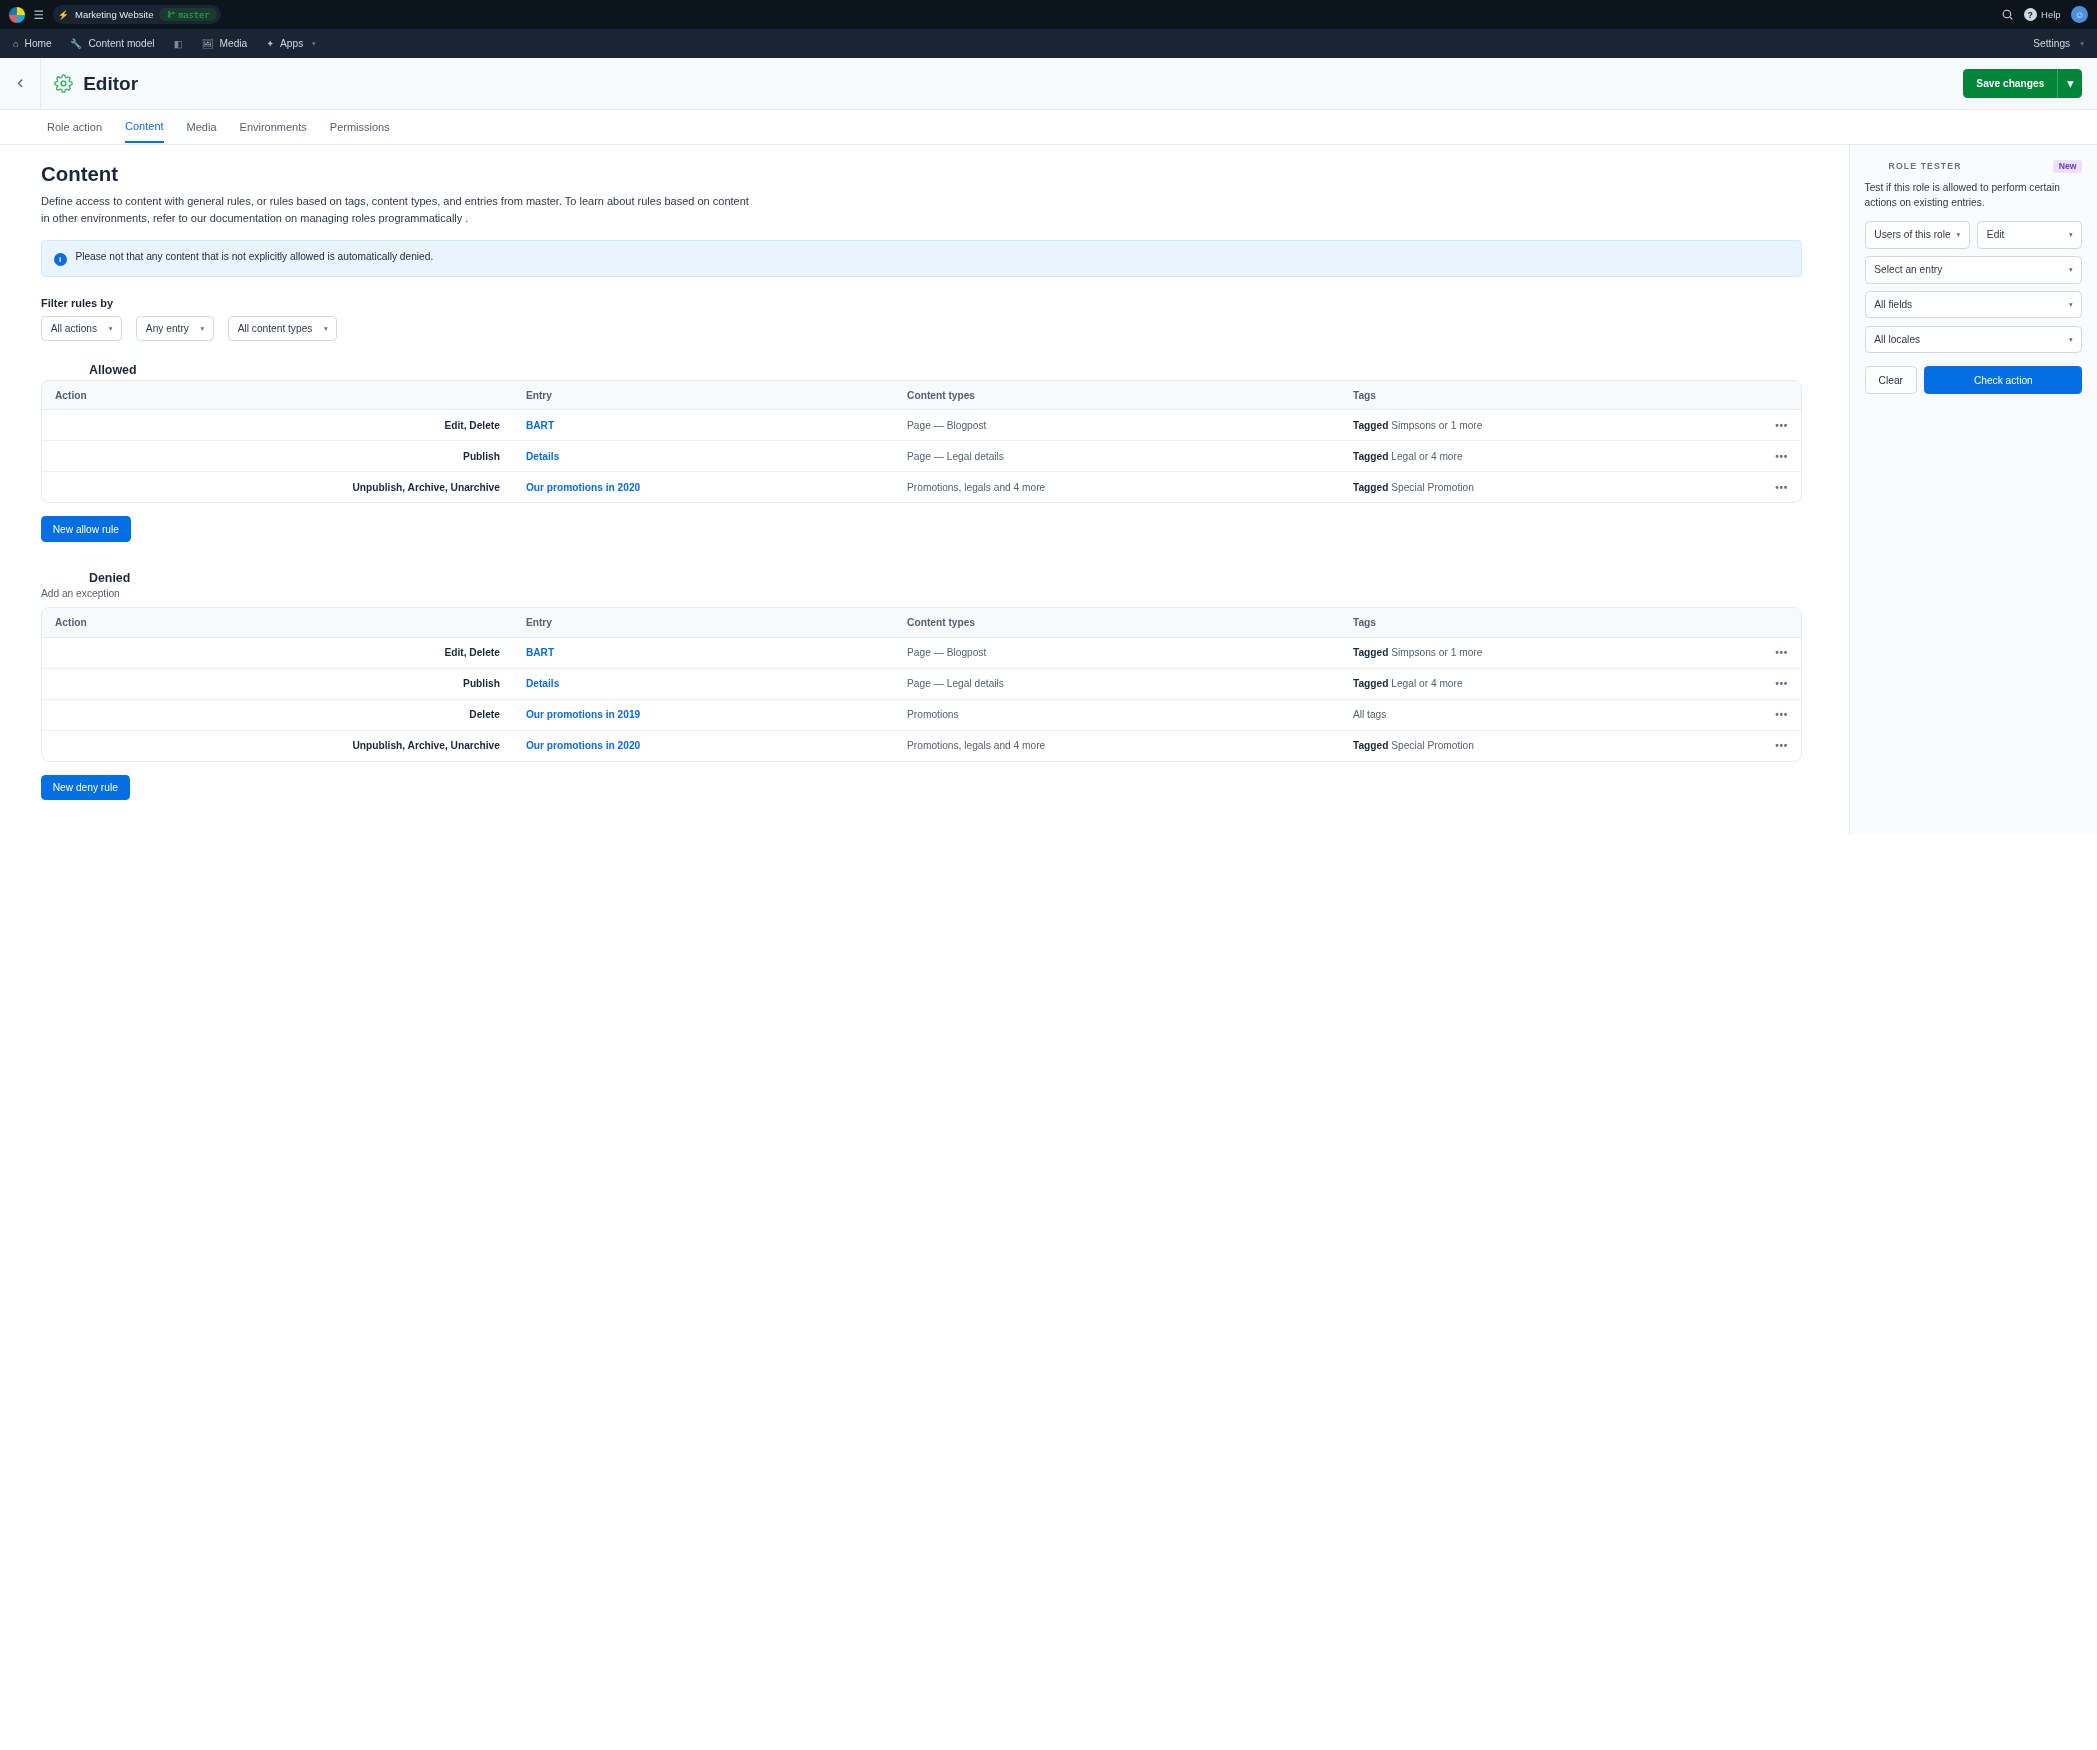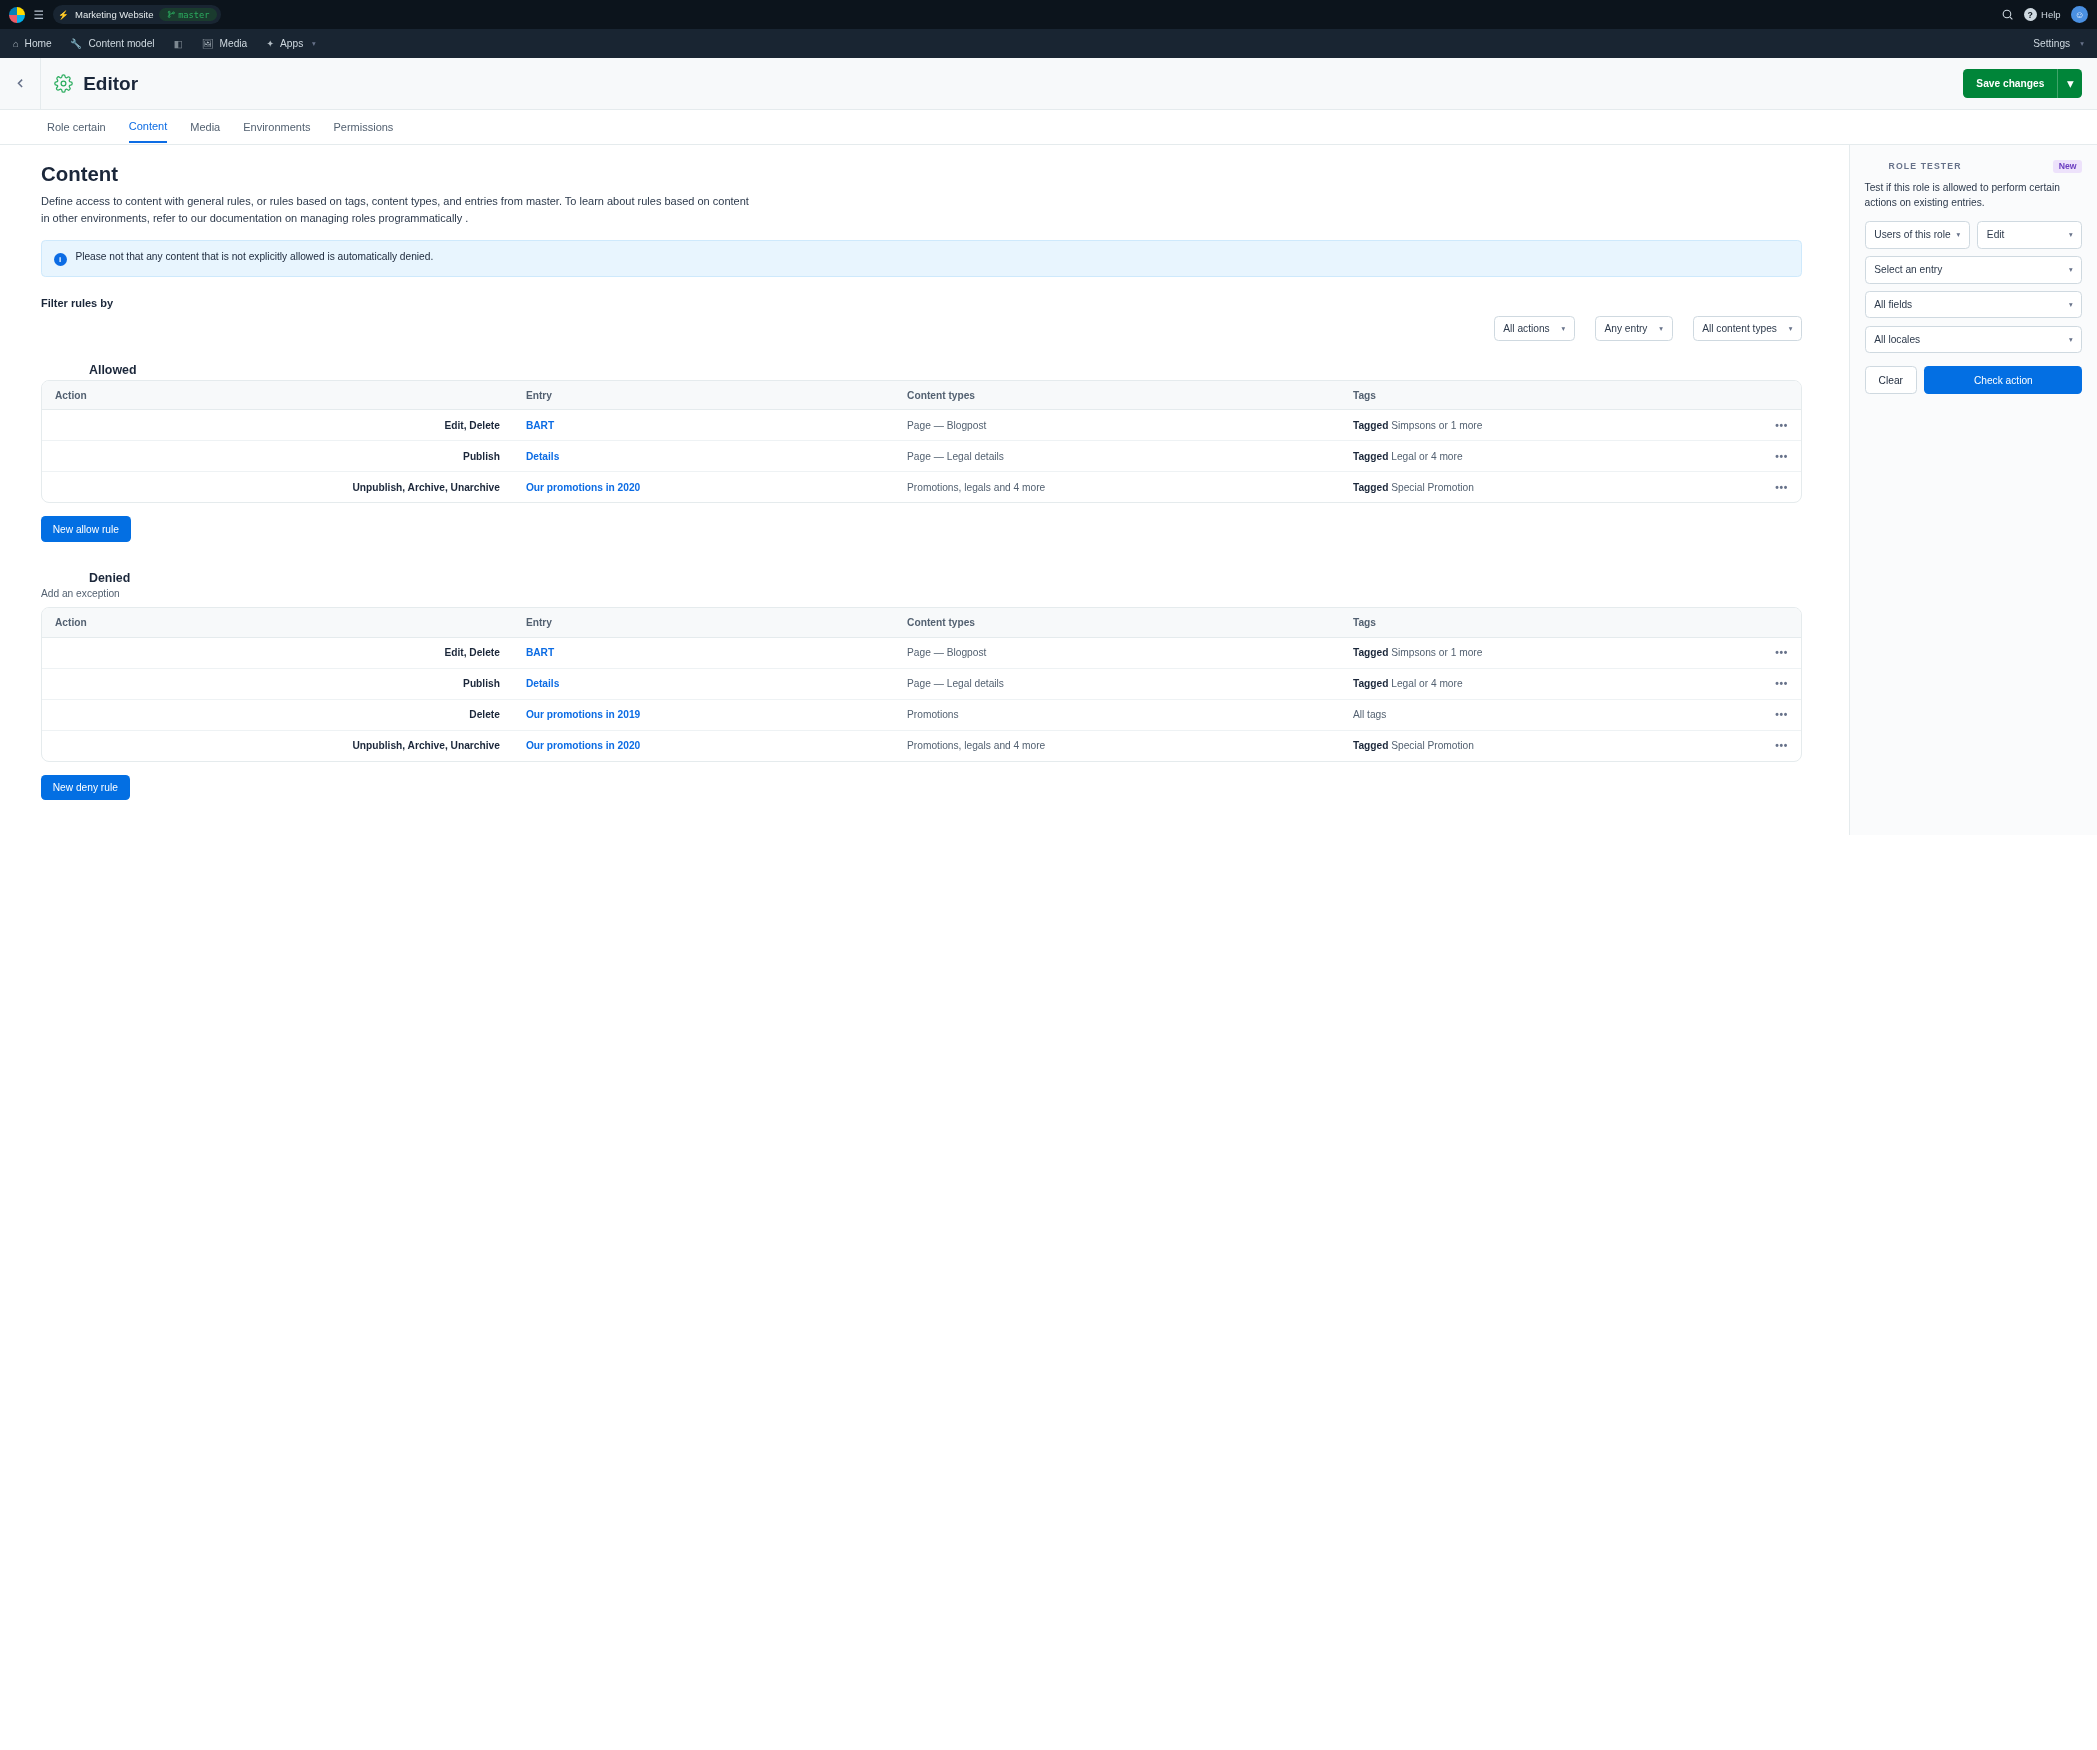--- a/index.html
+++ b/index.html
@@ -39,21 +39,21 @@
 .main { flex: 1; padding: 17.5px 47px 35px 41px; }
 .side { width: 248px; border-left: 0.7px solid #e5ebed; background: #fafbfc; }
 
 h2.section-title { font-size: 20.4px; font-weight: 700; margin-bottom: 7.3px; }
 .desc { color: #2d3a4c; font-size: 11px; line-height: 1.55; margin-bottom: 13px; max-width: 714px; }
 
 .note { background: #e8f5fe; border: 0.7px solid #cee9fc; border-radius: 4.4px; padding: 10.2px 11.7px; display: flex; gap: 8.7px; align-items: flex-start; color: #1b273a; margin-bottom: 20.4px; }
 .note-icon { width: 13px; height: 13px; border-radius: 50%; background: #0c6ce4; color: #fff; display: flex; align-items: center; justify-content: center; font-size: 8px; font-weight: 700; flex-shrink: 0; margin-top: 1.5px; }
 
 .filter-title { font-weight: 700; font-size: 11px; margin-bottom: 7.3px; }
-.filters { display: flex; gap: 20px; margin-bottom: 22px; justify-content: flex-end; }
+.filters { display: flex; gap: 14px; margin-bottom: 22px; }
 .select { border: 0.7px solid #cfd9e0; border-radius: 4.4px; background: #fff; padding: 5.8px 8.7px; font-size: 10.2px; color: #2d3a4c; display: flex; align-items: center; gap: 11.7px; cursor: pointer; }
 .chev { font-size: 7.3px; color: #67728a; }
 
 h3.subhead { font-size: 12.4px; font-weight: 700; margin-bottom: 2.9px; margin-left: 48px; }
 .subcap { color: #536171; font-size: 10.2px; margin-bottom: 8.7px; }
 
 table.rules { width: 100%; border: 0.7px solid #e5ebed; border-radius: 8px; border-collapse: separate; border-spacing: 0; overflow: hidden; margin-bottom: 13px; }
 table.rules th { text-align: left; font-weight: 600; font-size: 10.2px; color: #536171; background: #f7f9fa; padding: 8.7px 13px; border-bottom: 0.7px solid #e5ebed; }
 table.rules td { padding: 9.5px 13px; border-bottom: 0.7px solid #eef2f4; font-size: 10.2px; vertical-align: middle; }
 table.rules tr:last-child td { border-bottom: none; }
@@ -158,21 +158,21 @@
     </span>
     <span class="page-title">Editor</span>
   </div>
   <div class="save-group">
     <button class="save-btn">Save changes</button>
     <button class="save-caret"><span>▾</span></button>
   </div>
 </div>
 
 <div class="tabs">
-  <div class="tab">Role certain</div>
+  <div class="tab">Role action</div>
   <div class="tab active">Content</div>
   <div class="tab">Media</div>
   <div class="tab">Environments</div>
   <div class="tab">Permissions</div>
 </div>
 
 <div class="body">
   <div class="main">
     <h2 class="section-title">Content</h2>
     <p class="desc">Define access to content with general rules, or rules based on tags, content types, and entries from master. To learn about rules based on content in other environments, refer to our documentation on managing roles programmatically .</p>

